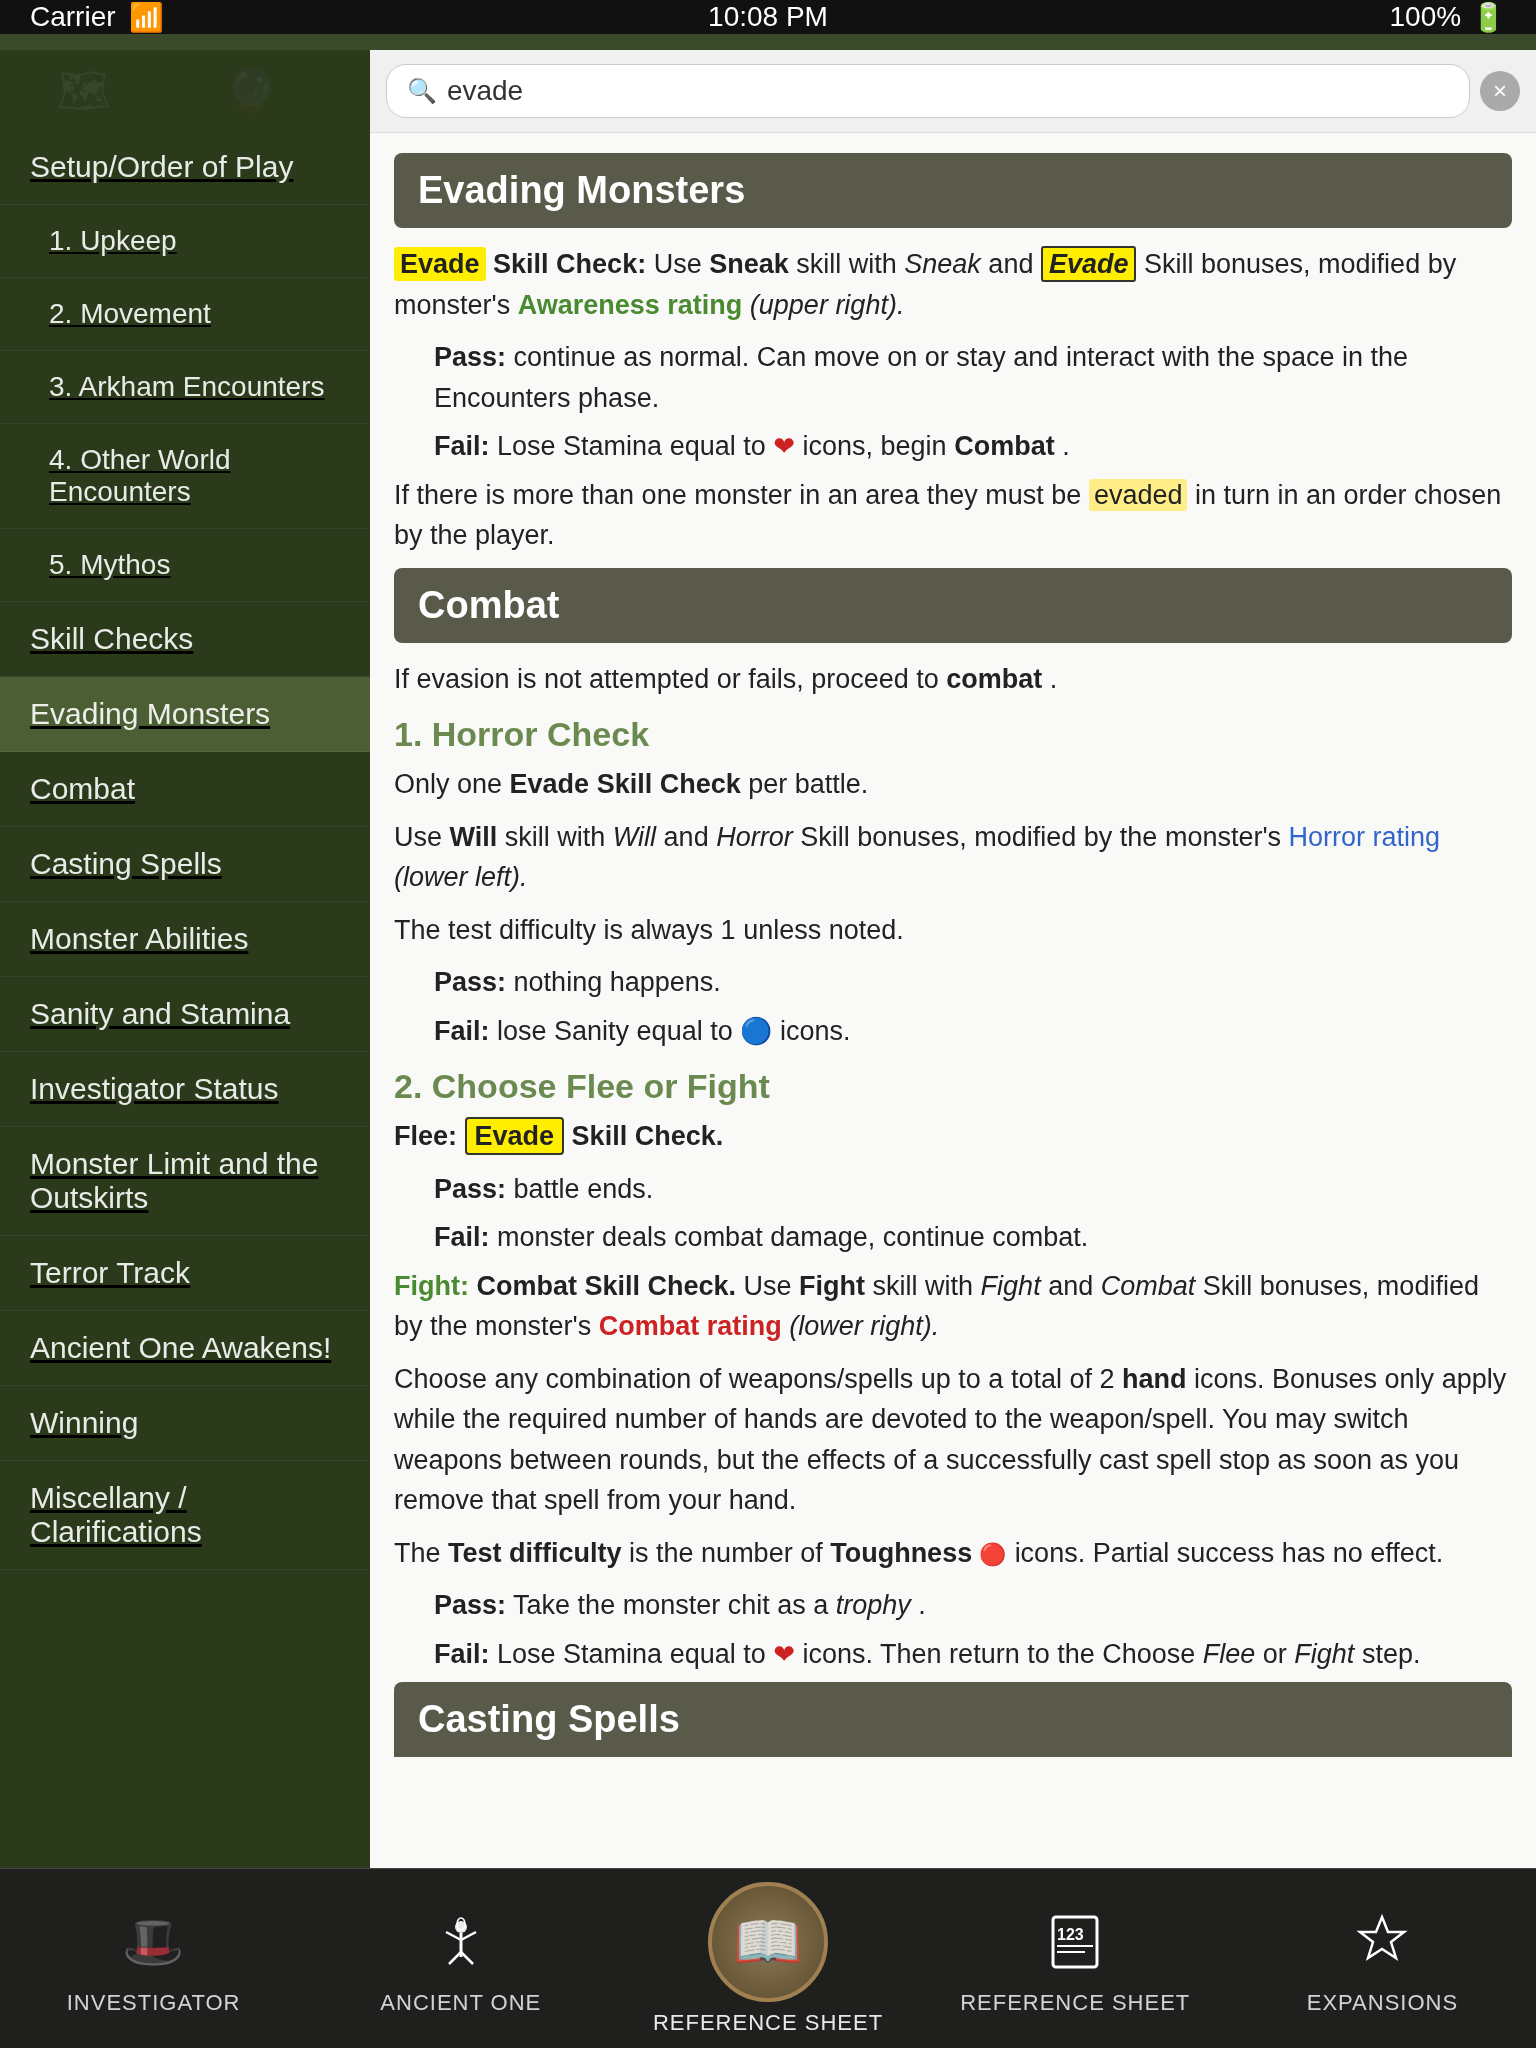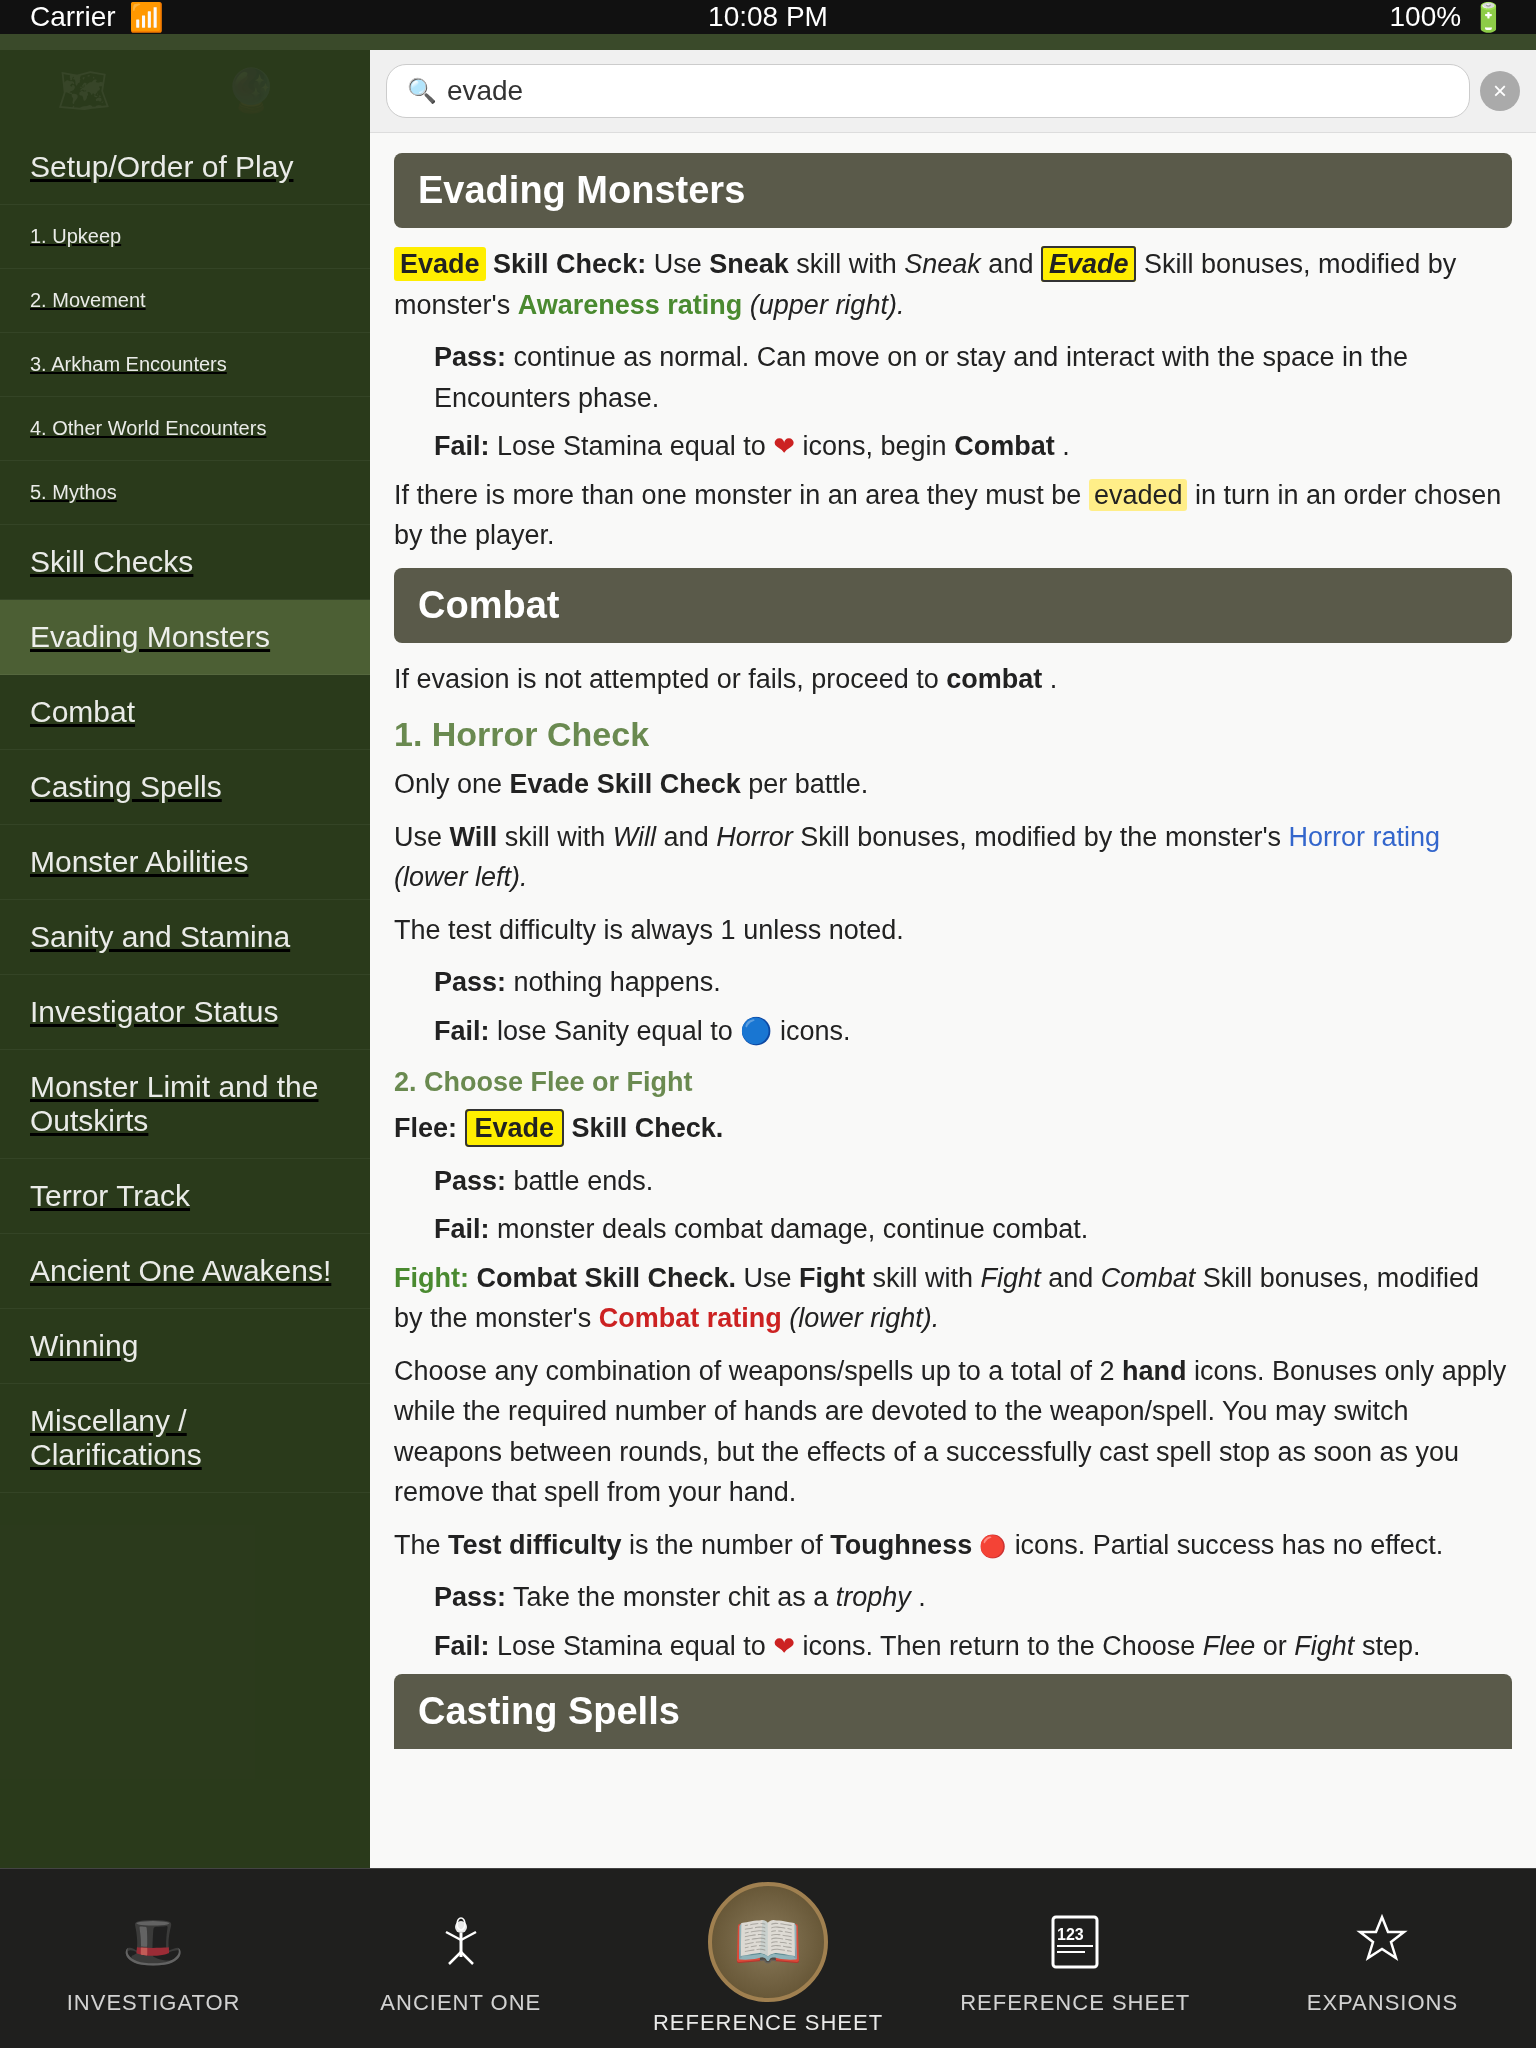--- a/index.html
+++ b/index.html
@@ -72,22 +72,22 @@
       padding: 20px 30px;
       color: rgba(255,255,255,0.9);
       font-size: 30px;
       cursor: pointer;
       border-bottom: 1px solid rgba(255,255,255,0.05);
     }
     .sidebar-item.active {
       background: rgba(100,120,70,0.6);
     }
     .sidebar-item.sub {
-      padding-left: 30px;
-      font-size: 20px;
+      padding-left: 49px;
+      font-size: 28px;
     }
 
     
     .content {
       flex: 1;
       height: 100%;
       background: rgba(255,255,255,0.97);
       overflow-y: auto;
       display: flex;
       flex-direction: column;
@@ -145,21 +145,21 @@
 
     .subsection-header {
       color: #6a8a50;
       font-size: 34px;
       font-weight: bold;
       margin: 16px 0 10px 0;
     }
 
     .subsection-header-2 {
       color: #6a8a50;
-      font-size: 27px;
+      font-size: 34px;
       font-weight: bold;
       margin: 16px 0 10px 0;
     }
 
     
     .body-text {
       font-size: 27px;
       line-height: 1.5;
       color: #222;
       margin-bottom: 12px;

